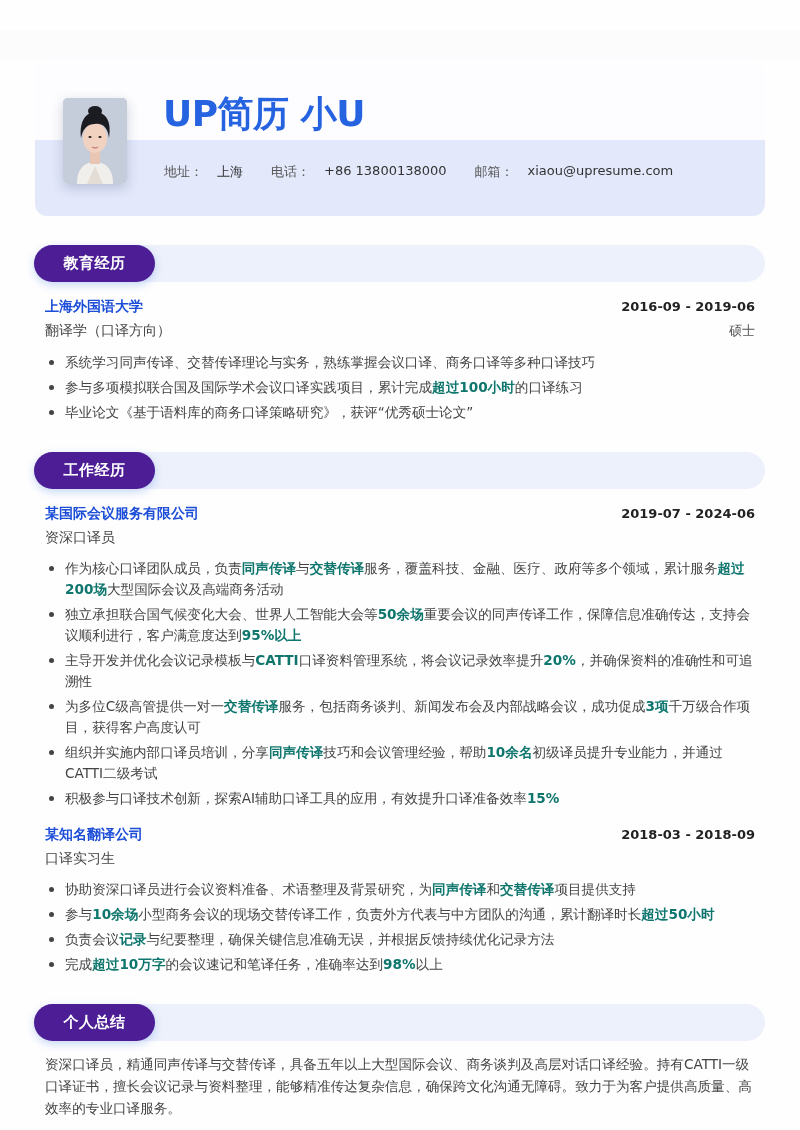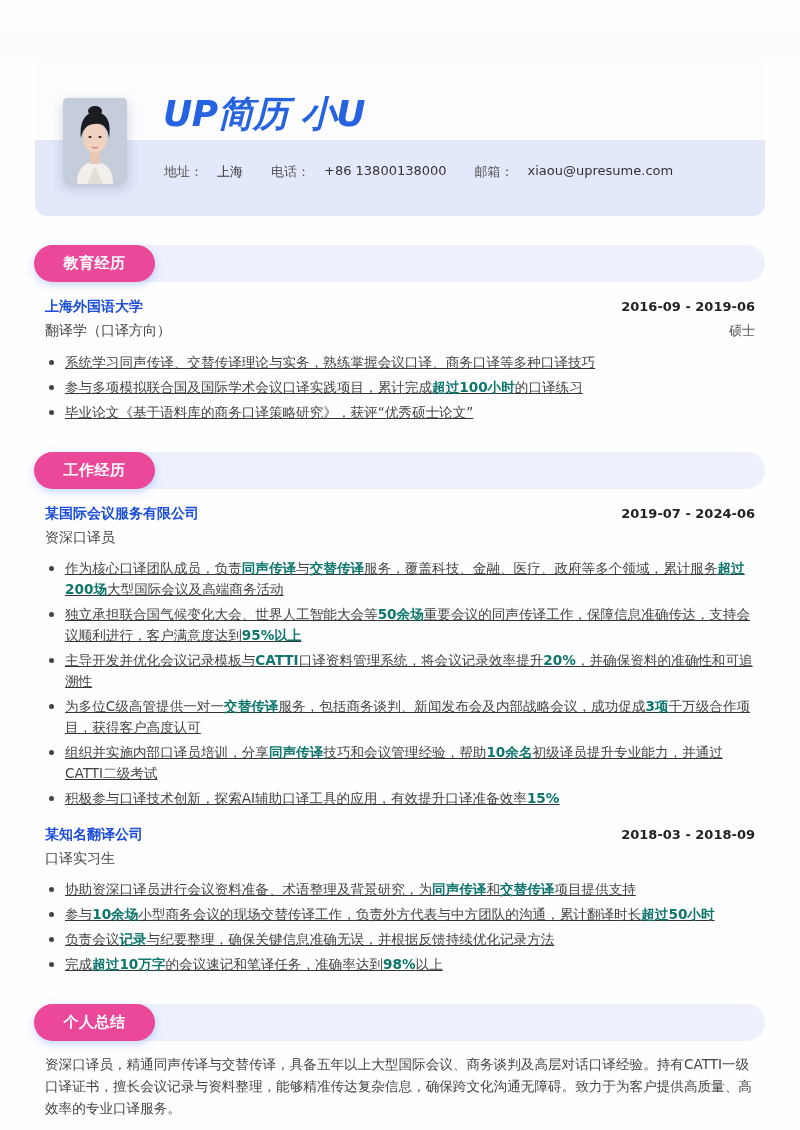--- a/index.html
+++ b/index.html
@@ -27,53 +27,53 @@
     .photo {
       position: absolute; left: 28px; top: 38px; width: 64px; height: 86px;
       border-radius: 5px; overflow: hidden;
       box-shadow: 0 4px 12px rgba(60,70,110,0.25);
       background: linear-gradient(180deg, #b9c2d2 0%, #cfd6e2 55%, #e9ecf2 100%);
     }
     .photo svg { width: 100%; height: 100%; display: block; }
     .name {
       position: absolute; left: 128px; top: 32px;
       font-size: 36px; font-weight: bold; color: #2563e0; letter-spacing: -0.5px;
-      line-height: 44px; white-space: nowrap; font-style: italic;
+      line-height: 44px; white-space: nowrap;
     }
     .contacts {
       position: absolute; left: 129px; top: 103px;
       font-size: 13px; color: #444; white-space: nowrap; display: flex;
     }
     .contact { display: flex; margin-right: 28px; justify-content: flex-end; }
     .contact .lbl { margin-right: 14px; color: #555; }
     .contact .val { color: #333; }
 
     
     .section-head { position: absolute; left: 34px; width: 731px; height: 37px; }
     .section-bar {
       position: absolute; left: 0; top: 0; width: 731px; height: 37px;
       background: #edf1fc; border-radius: 19px;
     }
     .section-pill {
       position: absolute; left: 0; top: 0; width: 121px; height: 37px;
-      background: #ec4899; border-radius: 19px;
+      background: #4c1d95; border-radius: 19px;
       box-shadow: 0 3px 8px rgba(37,99,224,0.25);
       color: #fff; font-size: 15px; font-weight: bold; line-height: 37px; text-align: center;
       letter-spacing: 0.5px;
     }
 
     
     .entry { position: absolute; left: 45px; width: 710px; }
     .entry-row { display: flex; justify-content: space-between; align-items: baseline; }
     .org { font-size: 14px; font-weight: bold; color: #1d4ed8; line-height: 22px; }
     .date { font-size: 13px; font-weight: bold; color: #222; line-height: 22px; }
     .role { font-size: 14px; color: #444; line-height: 24px; }
     .degree { font-size: 13px; color: #555; line-height: 22px; }
 
-    .bullets { position: absolute; left: 45px; width: 715px; list-style: none; text-decoration: underline; }
+    .bullets { position: absolute; left: 45px; width: 715px; list-style: none; }
     .bullets li {
       position: relative; padding-left: 20px;
       font-size: 13.6px; line-height: 21px; color: #444; margin-bottom: 4px;
     }
     .bullets li::before {
       content: ""; position: absolute; left: 4px; top: 8px;
       width: 5px; height: 5px; border-radius: 50%; background: #444;
     }
     .bullets li b { color: #0f766e; font-weight: bold; }
 

